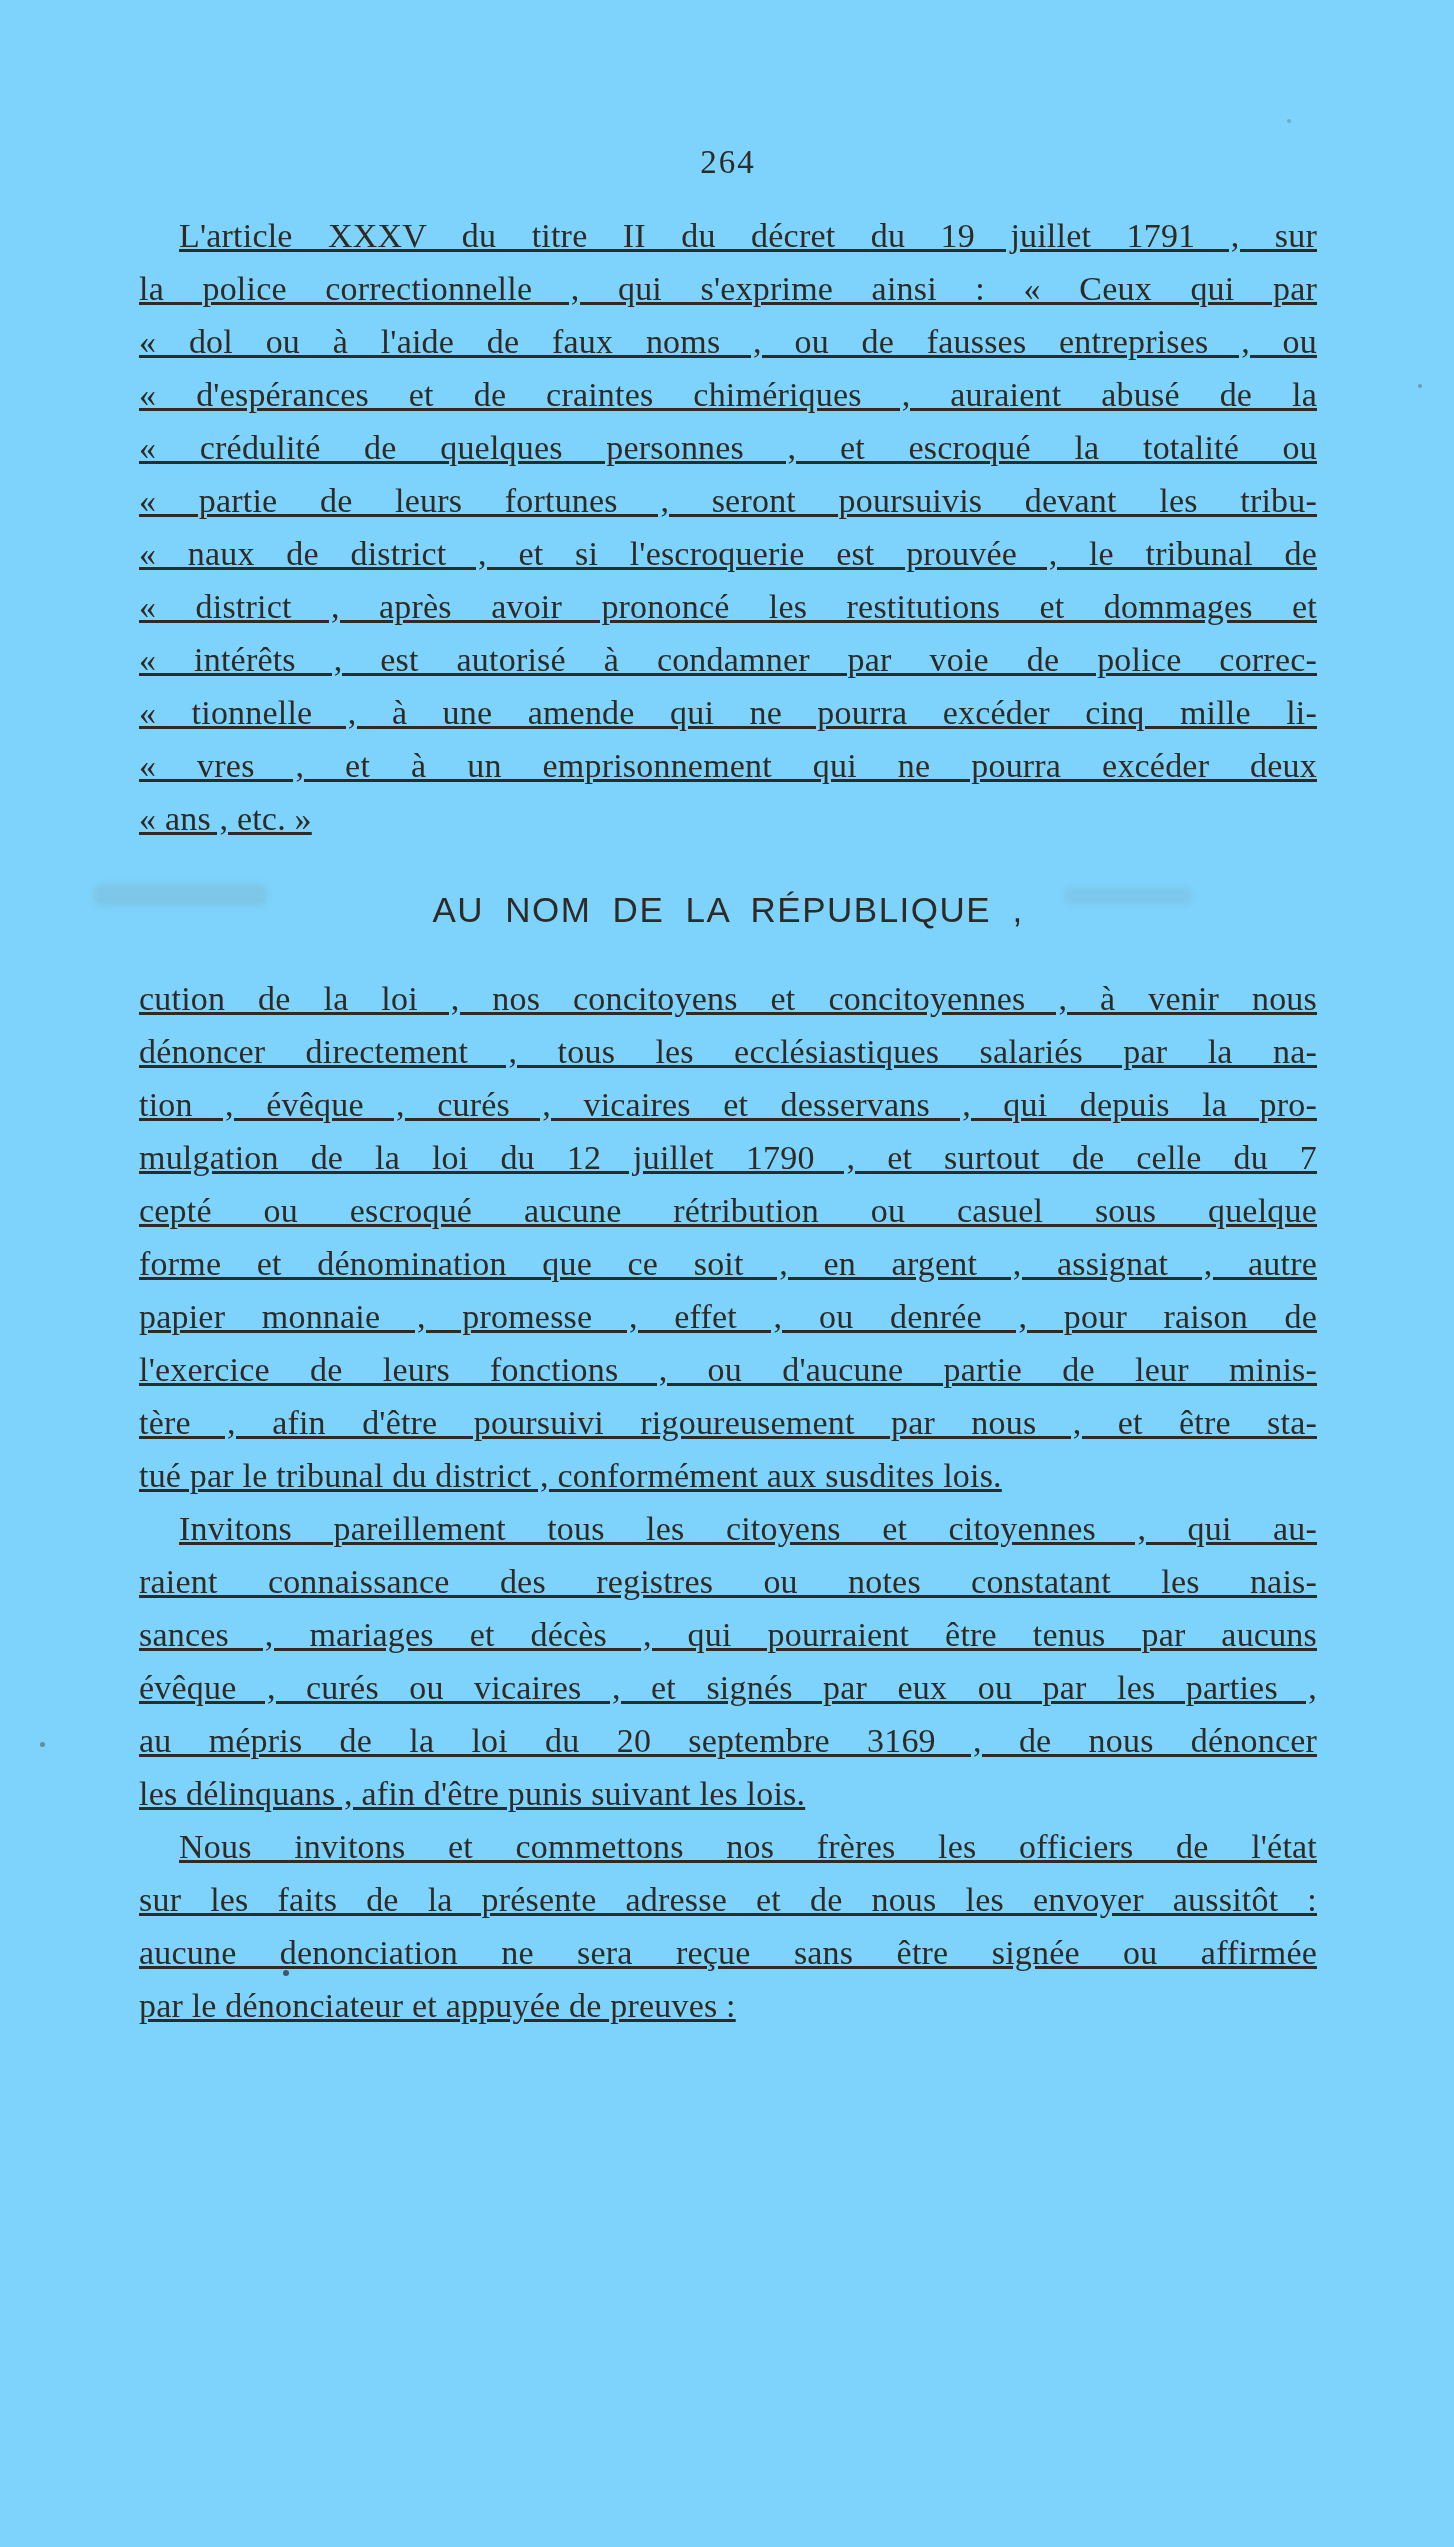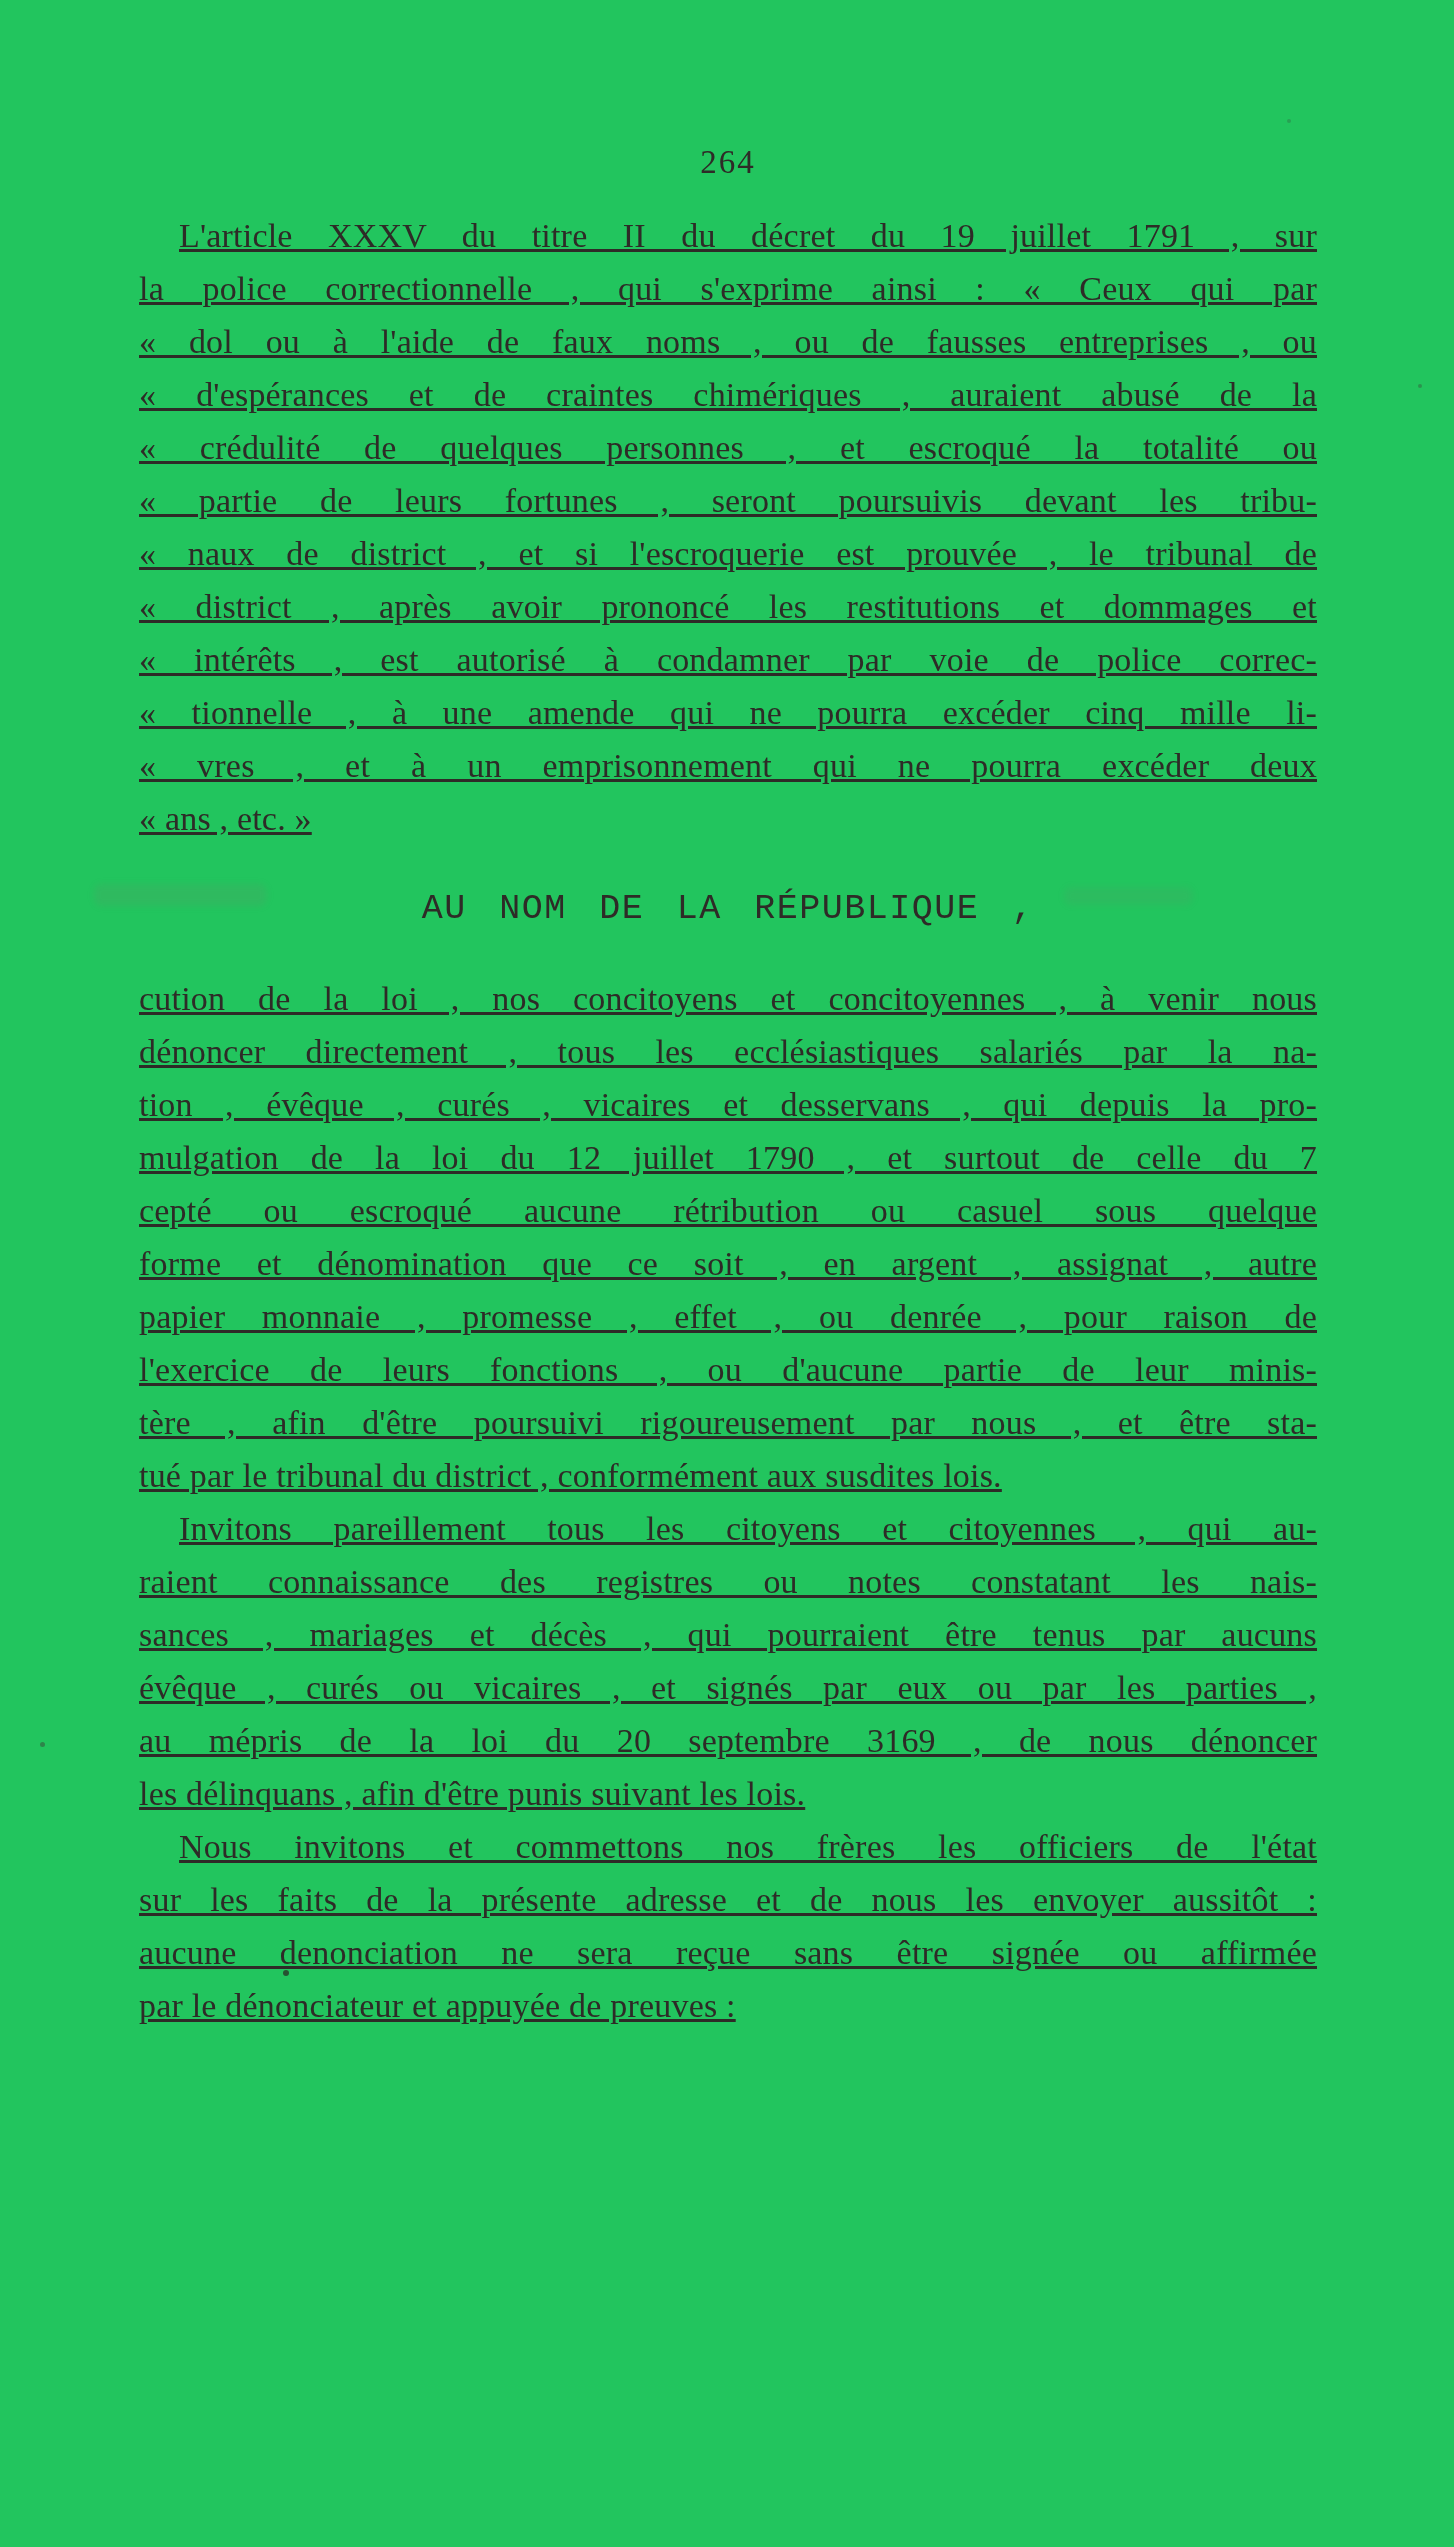--- a/index.html
+++ b/index.html
@@ -5,21 +5,21 @@
   html, body {
     margin: 0;
     padding: 0;
     background: #f4f4f2;
   }
   .page {
     position: relative;
     width: 1454px;
     height: 2547px;
     margin: 0 auto;
-    background: #22c55e;
+    background: #7dd3fc;
     color: #2e2b27;
     font-family: "Liberation Serif", "DejaVu Serif", serif;
     overflow: hidden;
   }
   .text-block {
     position: absolute;
     left: 139px;
     top: 144px;
     width: 1178px;
   }
@@ -40,21 +40,21 @@
     text-align-last: justify;
     white-space: normal;
   }
   .para .line.first-line {
     text-indent: 40px;
   }
   .para .line.last-line {
     text-align-last: left;
   }
   .heading {
-    font-family: Liberation Mono, monospace;
+    font-family: Liberation Sans, sans-serif;
     font-weight: normal;
     font-size: 35px;
     letter-spacing: 1.5px;
     word-spacing: 10px;
     text-align: center;
     margin: 38px 0 36px 0;
     line-height: 53px;
   }
   
   .artifact {

